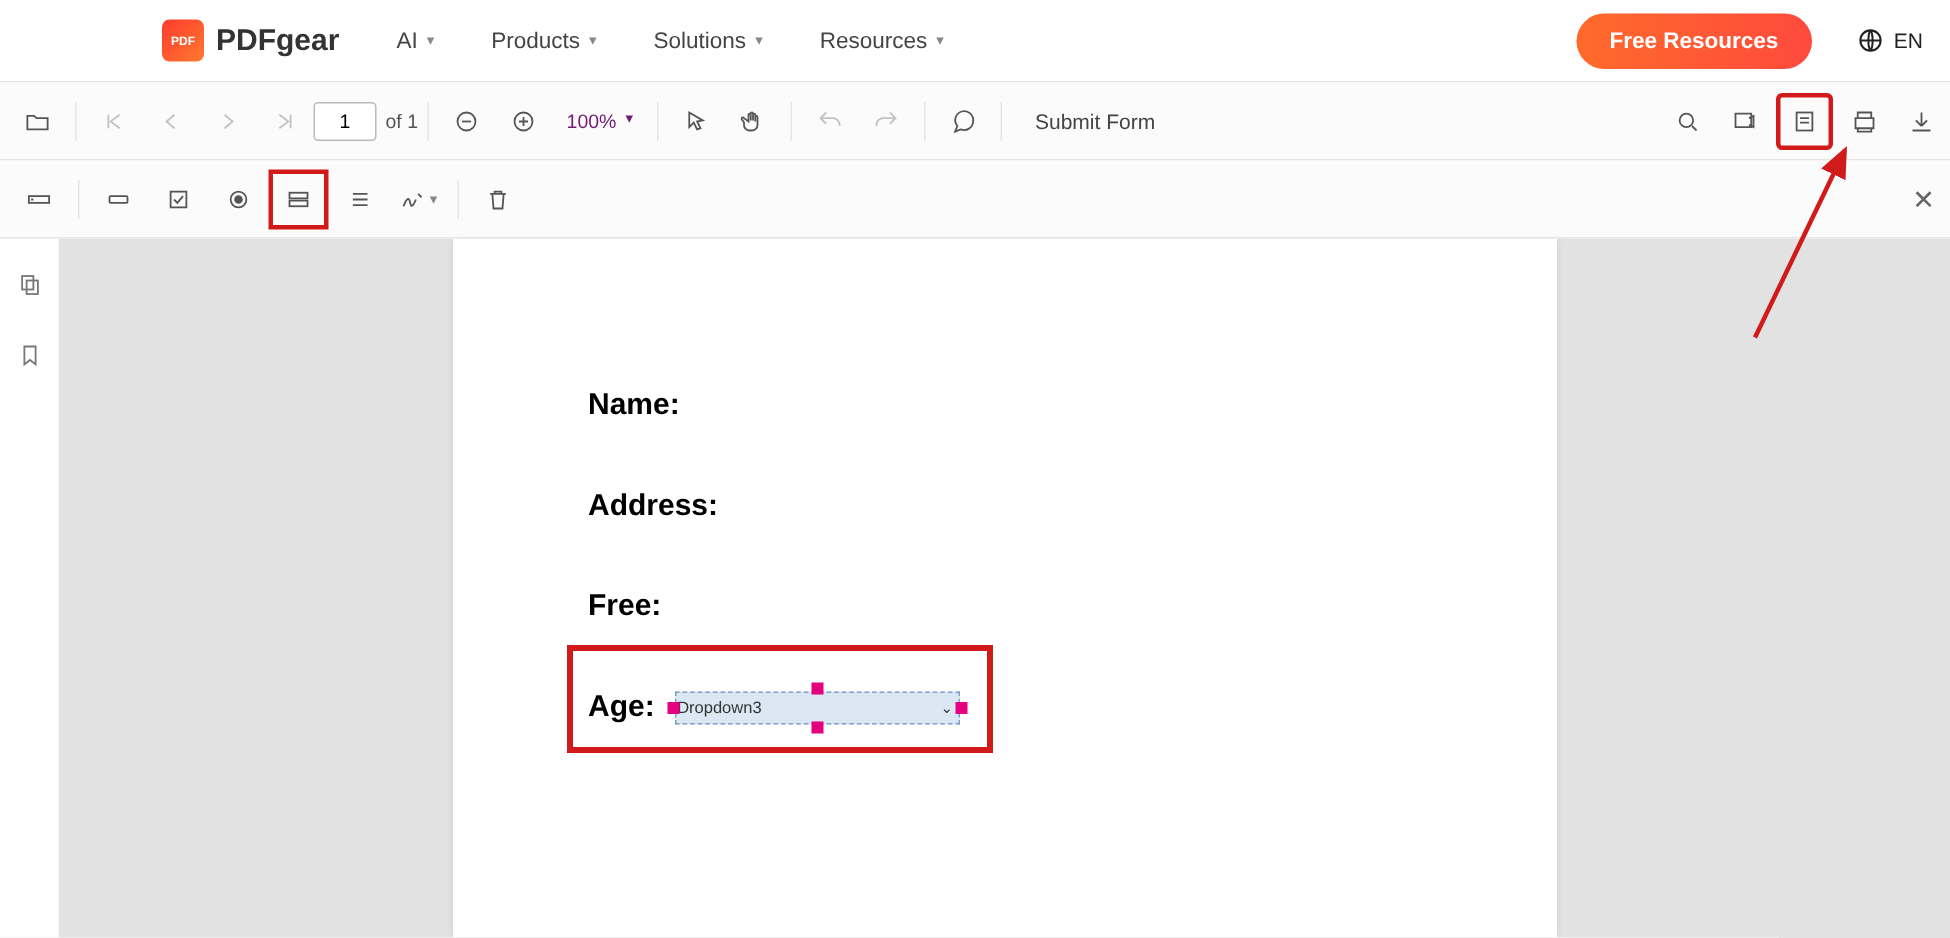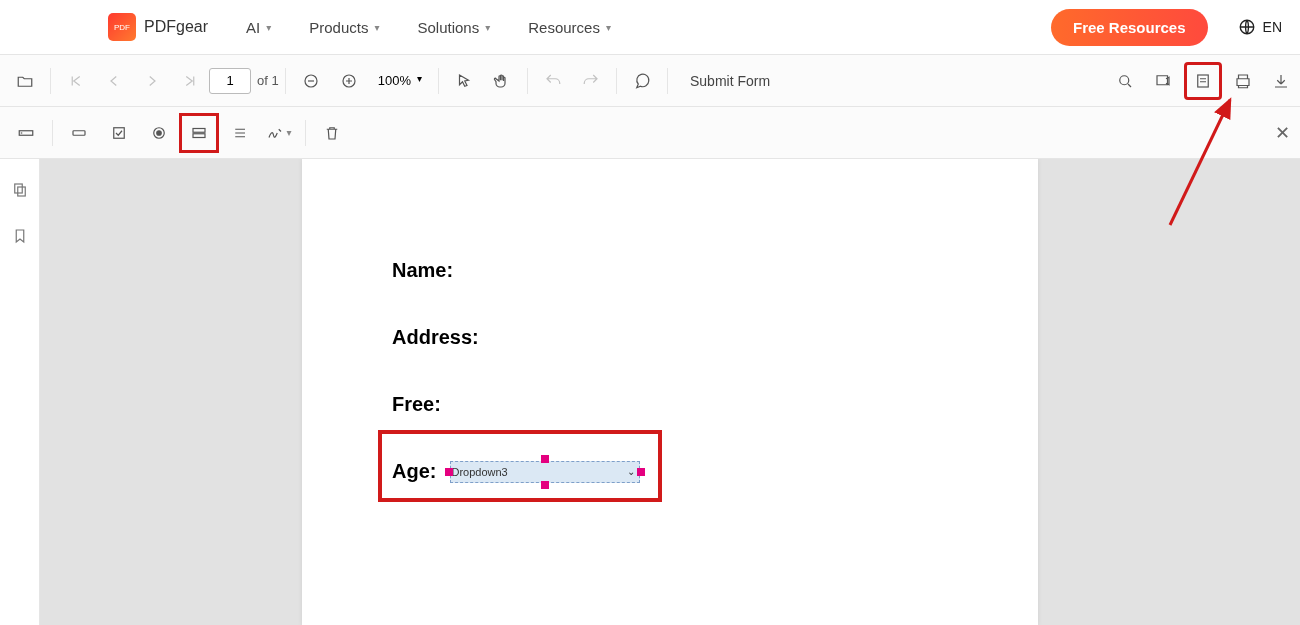--- a/index.html
+++ b/index.html
@@ -11,37 +11,37 @@
     --hilite:#e4007f;
     --red:#d11a1a;
     --page-bg:#e2e2e2;
     --toolbar-bg:#fbfbfb;
   }
   *{box-sizing:border-box;font-family:Arial,Helvetica,sans-serif;}
   body{margin:0;width:1300px;height:625px;background:#fff;color:var(--text);overflow:hidden;position:relative;}
   
   .topnav{height:55px;border-bottom:1px solid var(--border);display:flex;align-items:center;padding:0 18px;}
   .brand{display:flex;align-items:center;gap:8px;margin-left:90px;}
-  .brand-logo{width:28px;height:28px;background:linear-gradient(135deg,#ff3a2f,#ff7a2f);border-radius:5px;display:flex;align-items:center;justify-content:center;color:#fff;font-size:8px;font-weight:normal;}
-  .brand-name{font-size:16px;font-weight:400;}
+  .brand-logo{width:28px;height:28px;background:linear-gradient(135deg,#ff3a2f,#ff7a2f);border-radius:5px;display:flex;align-items:center;justify-content:center;color:#fff;font-size:8px;font-weight:bold;}
+  .brand-name{font-size:20px;font-weight:700;}
   .menu{display:flex;gap:38px;margin-left:38px;}
   .menu-item{display:flex;align-items:center;gap:6px;font-size:15px;color:#444;cursor:pointer;}
   .chev{font-size:10px;color:#888;}
   .spacer{flex:1;}
   .dlbtn{background:linear-gradient(90deg,var(--accent2),var(--accent));color:#fff;padding:10px 22px;border-radius:22px;font-size:15px;font-weight:600;cursor:pointer;}
   .lang{display:flex;align-items:center;gap:7px;margin-left:30px;font-size:14px;color:#222;cursor:pointer;}
   .globe{width:18px;height:18px;}
   
   .tb{display:flex;align-items:center;height:52px;border-bottom:1px solid var(--border);background:var(--toolbar-bg);padding:0 6px;position:relative;}
   .tb .btn{width:38px;height:38px;display:flex;align-items:center;justify-content:center;color:#555;cursor:pointer;border-radius:4px;}
   .tb .btn.disabled{color:#c2c2c2;cursor:default;}
   .sep{width:1px;height:26px;background:var(--border);margin:0 6px;}
   .pginput{width:42px;height:26px;border:1px solid #bbb;border-radius:3px;text-align:center;font-size:13px;}
   .pgof{font-size:13px;color:#555;margin-left:6px;}
-  .zoom{display:flex;align-items:flex-start;gap:6px;font-size:13px;color:#000000;cursor:pointer;}
+  .zoom{display:flex;align-items:flex-start;gap:6px;font-size:13px;color:#701a75;cursor:pointer;}
   .submit{font-size:14px;color:#444;margin-left:16px;}
   .tb-right{position:absolute;right:0;display:flex;align-items:center;}
   .redbox{border:3px solid var(--red);}
   
   .tb2{display:flex;align-items:center;height:52px;border-bottom:1px solid var(--border);background:var(--toolbar-bg);padding:0 6px;position:relative;}
   .tb2 .btn{width:40px;height:40px;display:flex;align-items:center;justify-content:center;color:#555;cursor:pointer;}
   .close-x{position:absolute;right:10px;font-size:18px;color:#666;cursor:pointer;}
   
   .ws{display:flex;height:466px;}
   .side{width:40px;background:#fff;border-right:1px solid var(--border);display:flex;flex-direction:column;align-items:center;gap:24px;padding-top:22px;}

